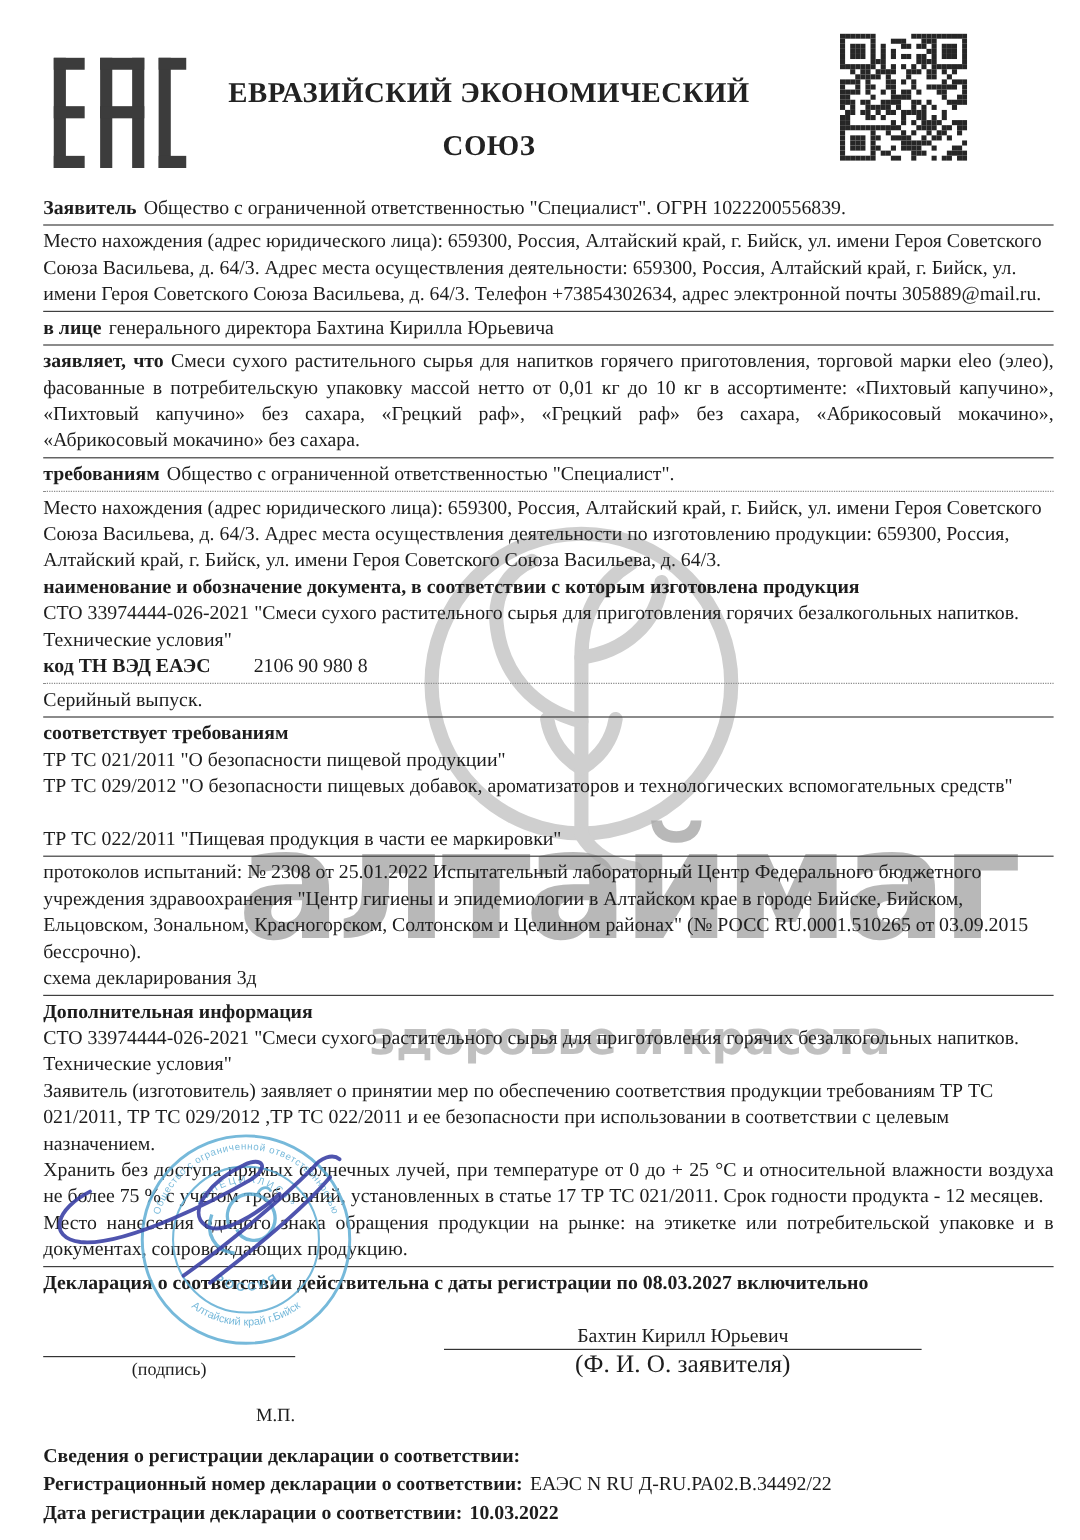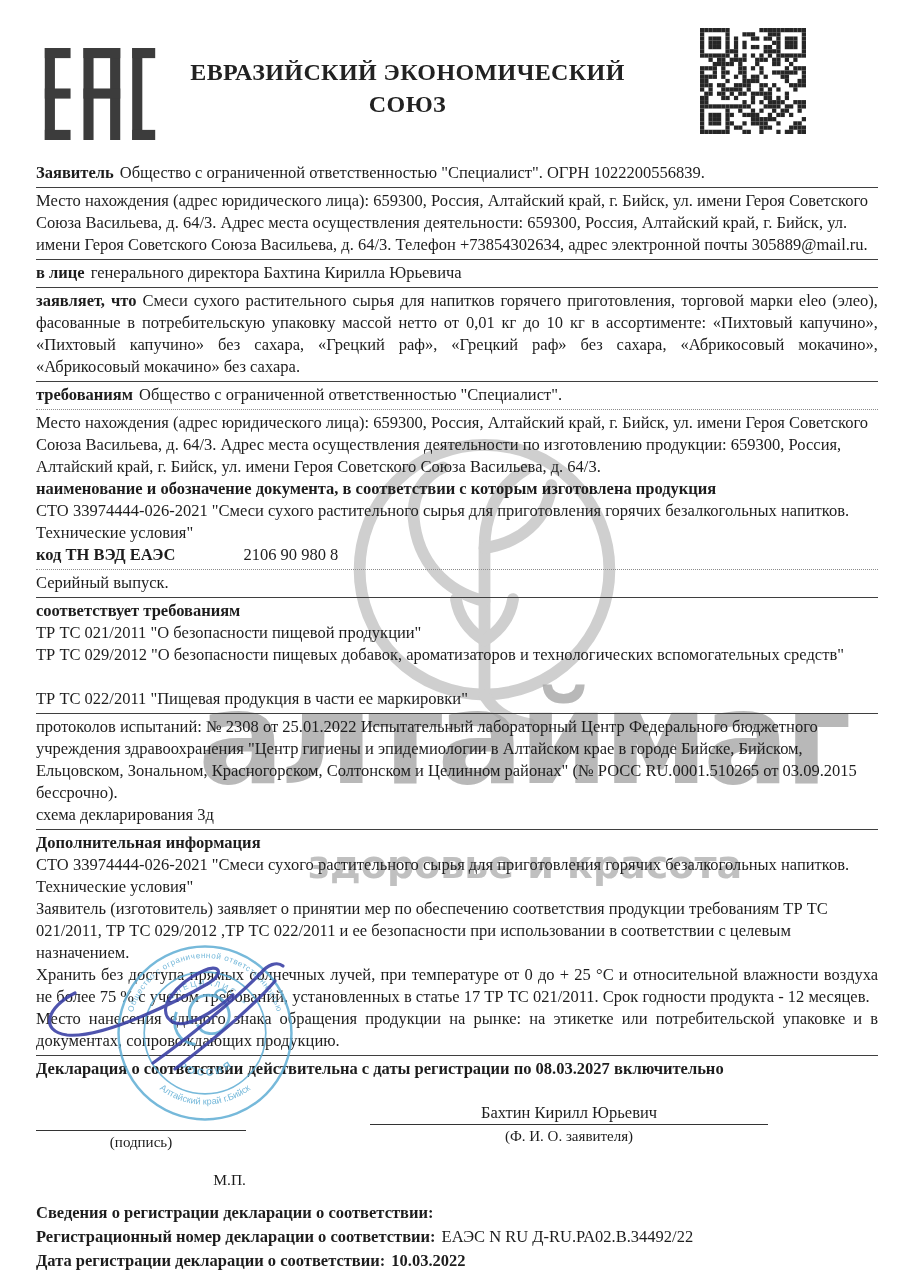--- a/index.html
+++ b/index.html
@@ -1,47 +1,47 @@
 <!DOCTYPE html>
 <html lang="ru"><head>
 <meta charset="utf-8">
 <style>
   html,body{margin:0;padding:0;background:#e8e8e8;}
   .page{position:relative;width:900px;height:1283px;background:#ffffff;overflow:hidden;
         font-family:"Liberation Serif", serif;color:#1d1d1d;margin:0 auto;}
   
   .hdr-title{position:absolute;left:150px;top:56px;width:515px;text-align:center;
-             font-weight:bold;font-size:24px;line-height:32px;letter-spacing:.4px;color:#222;}
+             font-weight:bold;font-size:24px;line-height:44px;letter-spacing:.4px;color:#222;}
   .eac{position:absolute;left:44px;top:48px;}
   .qr{position:absolute;left:700px;top:28px;}
   
   .wm{position:absolute;z-index:0;pointer-events:none;}
   .wm-brand{left:198px;top:664px;font-family:"DejaVu Sans",sans-serif;font-weight:bold;
             font-size:128px;letter-spacing:-5px;color:#a7a7a7;opacity:.8;}
   .wm-tag{left:308px;top:843px;font-family:"DejaVu Sans",sans-serif;font-weight:bold;
           font-size:38px;color:#b6b6b6;opacity:.85;}
   
   .content{position:absolute;left:36px;top:162px;width:842px;z-index:1;
            font-size:16.5px;line-height:22px;}
   .content p{margin:0;}
   .lb{font-weight:bold;margin-right:6px;}
   .bold{font-weight:bold;}
   .just{text-align:justify;}
   hr{border:none;margin:3px 0 2px 0;}
   hr.solid{border-top:1.6px solid #3f3f3f;}
   hr.dotted{border-top:1.6px dotted #8b8b8b;}
-  .tnved-val{margin-left:62px;}
+  .tnved-val{margin-left:30px;}
   .gap-top{margin-top:22px !important;}
   
   .sig-row{position:relative;height:112px;margin-top:8px;}
   .sig-left{position:absolute;left:0;top:42px;width:210px;text-align:center;font-size:15px;}
   .sig-line{border-top:1.5px solid #333;height:0;}
   .mp{text-align:right;margin:16px 0 0 92px !important;font-size:15.5px;}
   .sig-right{position:absolute;left:334px;top:14px;width:398px;text-align:center;font-size:16.5px;}
-  .sig-right .cap{font-size:15px;}
+  .sig-right .cap{font-size:21px;}
   
   .reg{margin-top:2px;}
   .reg p{margin:2px 0;}
   
   .stamp{position:absolute;left:110px;top:938px;z-index:2;opacity:.85;pointer-events:none;}
   .sign{position:absolute;left:35px;top:945px;z-index:3;opacity:.9;pointer-events:none;}
   .leafwm{position:absolute;left:337px;top:432px;z-index:0;pointer-events:none;}
 </style>
 </head>
 <body>

